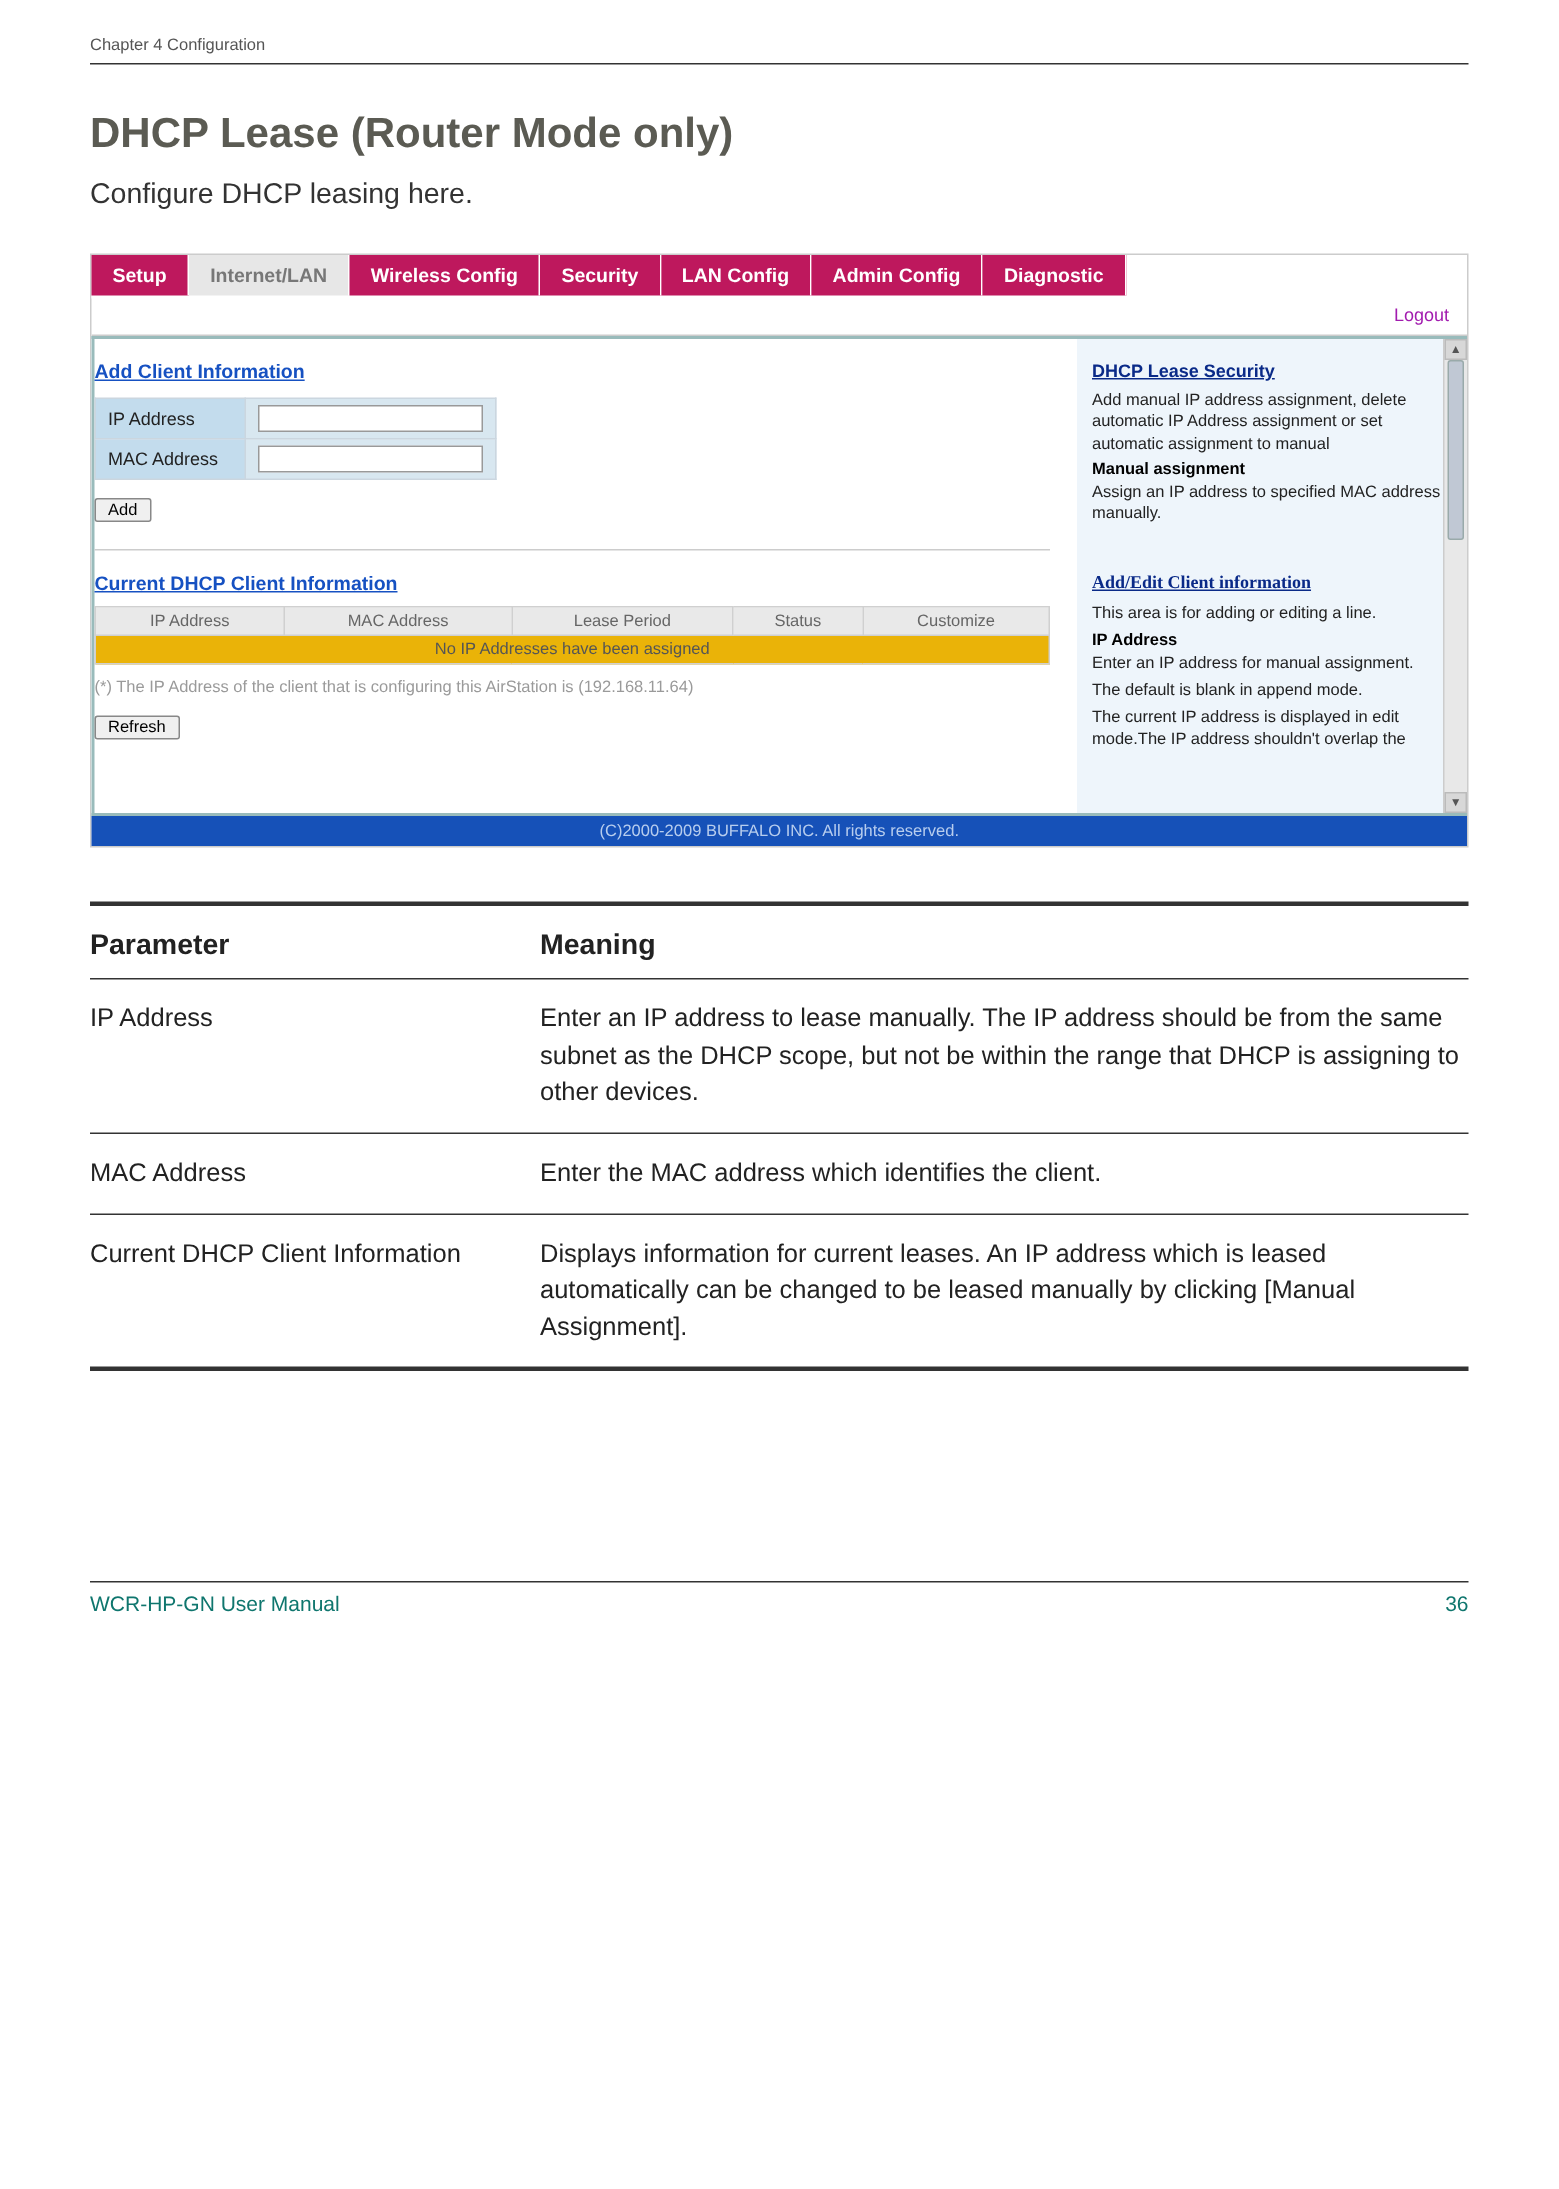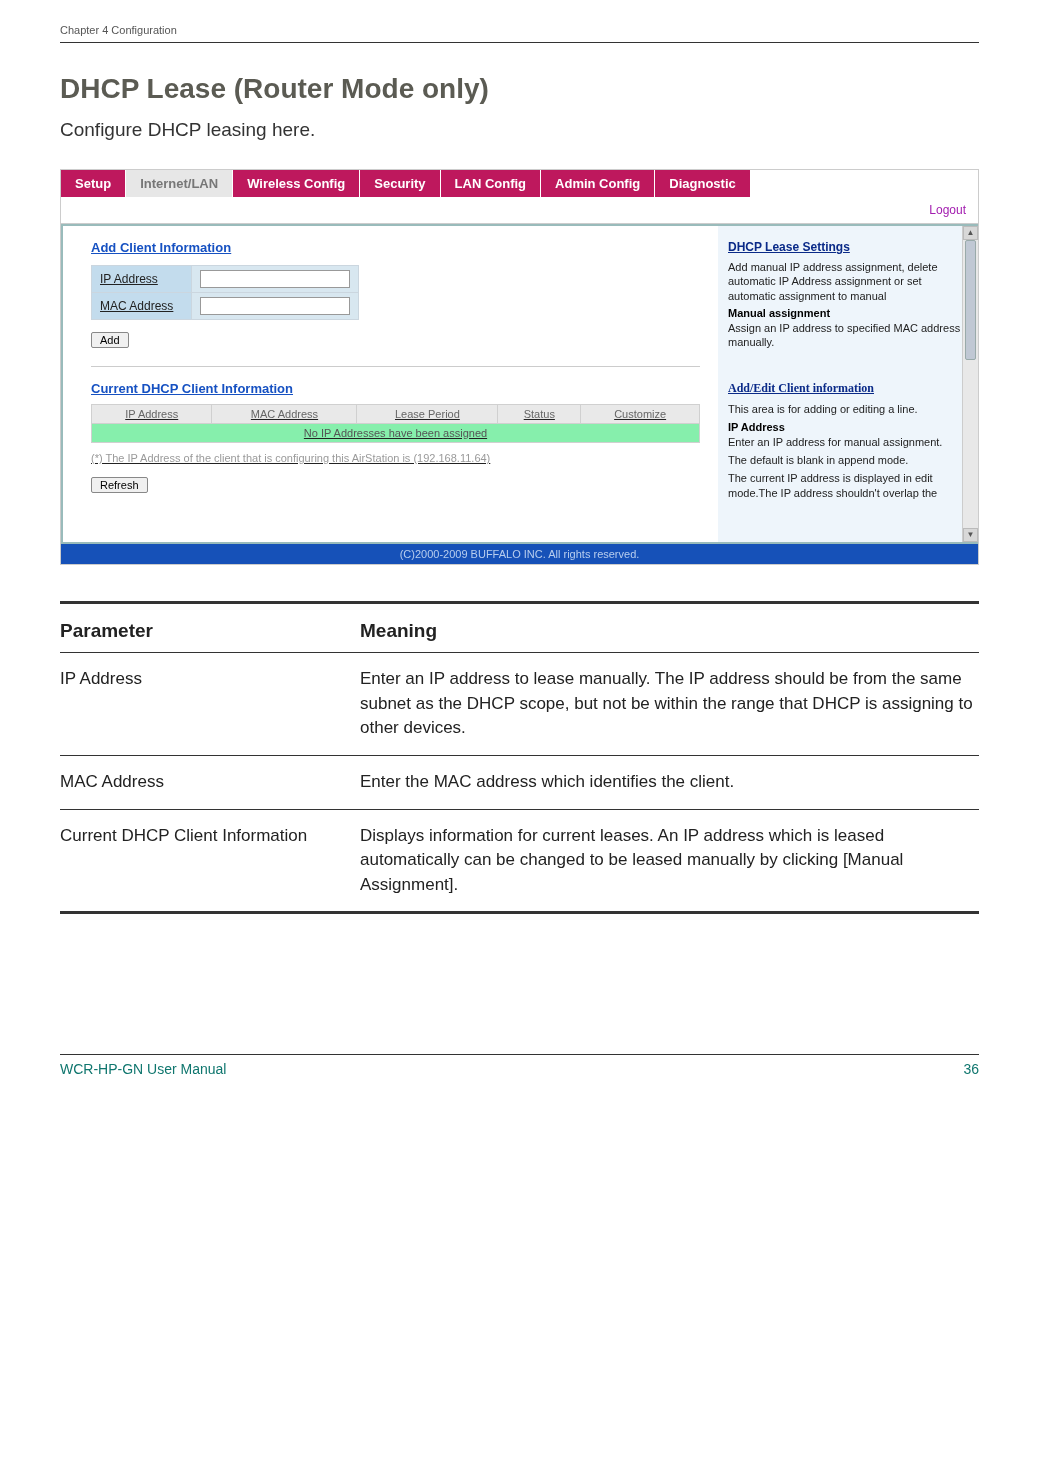--- a/index.html
+++ b/index.html
@@ -12,34 +12,34 @@
   .screenshot-wrap { border:1px solid #ccc; width:100%; background:#fff; }
   .nav-tabs-row { display:flex; border-bottom:2px solid #fff; }
   .nav-tab { font-size:13px; color:#fff; font-weight:bold; padding:6px 14px; background:#be185d; border-right:1px solid #fff; cursor:pointer; }
   .nav-tab.inactive { background:#e7e7e7; color:#777; font-weight:bold; }
   .subnav-row { display:flex; align-items:center; background:#efefef; border-bottom:1px solid #ccc; padding:2px 0 2px 4px; }
   .sub-tab { font-size:11px; color:#555; padding:2px 8px; border:1px solid #bbb; background:#f4f4f4; border-radius:2px; margin-right:1px; cursor:pointer; }
   .sub-tab.active { color:#1651c2; font-weight:bold; text-decoration:underline; background:#fff; }
   .logout-row { text-align:right; padding:4px 12px 6px 0; font-size:12px; }
   .logout-link { color:#a21caf; cursor:pointer; }
   .content-row { display:flex; background:#fff; border-top:1px solid #ccc; }
-  .left-pane { flex:1; padding:10px 18px 16px 28px; border:2px solid #9bb; border-right:none; background:#fff; min-height:320px; position:relative;text-decoration:underline; }
+  .left-pane { flex:1; padding:10px 18px 16px 0; border:2px solid #9bb; border-right:none; background:#fff; min-height:320px; position:relative; }
   .right-pane { width:260px; border:2px solid #9bb; border-left:none; background:#eef5fb; padding:8px 10px 10px 10px; font-size:11px; color:#222; position:relative; }
   .right-pane::-webkit-scrollbar{width:16px;}
   .panel-heading { color:#1651c2; font-weight:bold; font-size:13px; text-decoration:underline; margin:4px 0 10px 0; }
   .form-table { border-collapse:collapse; margin-bottom:10px; }
   .form-table td { font-size:12px; padding:4px 8px; border:1px solid #cbd6df; background:#d8e7f0; }
   .form-table td.label-cell { background:#c3dced; width:100px; }
   .form-table input[type=text] { width:150px; height:18px; border:1px solid #999; font-size:11px; padding:1px 3px; }
   .ui-btn { font-size:11px; padding:1px 8px; border:1px solid #888; background:#f0f0f0; border-radius:2px; cursor:pointer; }
   hr.sep { border:none; border-top:1px solid #ccc; margin:18px 0 14px 0; }
   .info-heading { color:#1651c2; font-weight:bold; font-size:13px; text-decoration:underline; margin-bottom:8px; }
   .client-table { border-collapse:collapse; width:100%; font-size:11px; margin-bottom:8px; }
   .client-table th { background:#e9e9e9; color:#666; font-weight:normal; border:1px solid #d0d0d0; padding:3px 8px; }
-  .client-table td { background:#86efac; color:#555; text-align:center; padding:3px 6px; border:1px solid #d0d0d0; }
+  .client-table td { background:#eab308; color:#555; text-align:center; padding:3px 6px; border:1px solid #d0d0d0; }
   .note-text { font-size:11px; color:#9a9a9a; line-height:1.3; margin-bottom:10px; }
   .right-h { font-weight:bold; color:#0a2a88; font-size:12px; text-decoration:underline; margin:6px 0 6px 0; }
   .right-sub { font-weight:bold; font-size:11px; color:#000; margin:4px 0 2px 0; }
   .right-pane p { margin-bottom:4px; line-height:1.3; }
   .scroll-fake { position:absolute; right:-2px; top:0; bottom:0; width:16px; background:#e8e8e8; border-left:1px solid #ccc; }
   .scroll-fake .thumb { position:absolute; left:2px; right:2px; top:14px; height:120px; background:#c0c8d4; border:1px solid #9aa; border-radius:2px; }
   .scroll-fake .arrow-up, .scroll-fake .arrow-down { position:absolute; left:0; right:0; height:14px; background:#d8d8d8; border:1px solid #bbb; font-size:8px; text-align:center; line-height:12px; color:#555; }
   .scroll-fake .arrow-up{top:0;} .scroll-fake .arrow-down{bottom:0;}
   .footer-bar { background:#1651b8; color:#b7cdee; font-size:11px; text-align:center; padding:4px 0; }
   
@@ -105,21 +105,21 @@
           </tr>
           <tr>
             <td colspan="5">No IP Addresses have been assigned</td>
           </tr>
         </tbody>
           </table>
         <div class="note-text">(*) The IP Address of the client that is configuring this AirStation is (192.168.11.64)</div>
         <button class="ui-btn">Refresh</button>
       </div>
       <div class="right-pane">
-        <div class="right-h">DHCP Lease Settings</div>
+        <div class="right-h">DHCP Lease Security</div>
         <p>Add manual IP address assignment, delete automatic IP Address assignment or set automatic assignment to manual</p>
         <div class="right-sub">Manual assignment</div>
         <p>Assign an IP address to specified MAC address manually.</p>
         <div class="right-h" style="margin-top:32px;font-family:Liberation Serif, serif;">Add/Edit Client information</div>
         <p>This area is for adding or editing a line.</p>
         <div class="right-sub">IP Address</div>
         <p>Enter an IP address for manual assignment.</p>
         <p>The default is blank in append mode.</p>
         <p>The current IP address is displayed in edit mode.The IP address shouldn't overlap the</p>
         <div class="scroll-fake">

